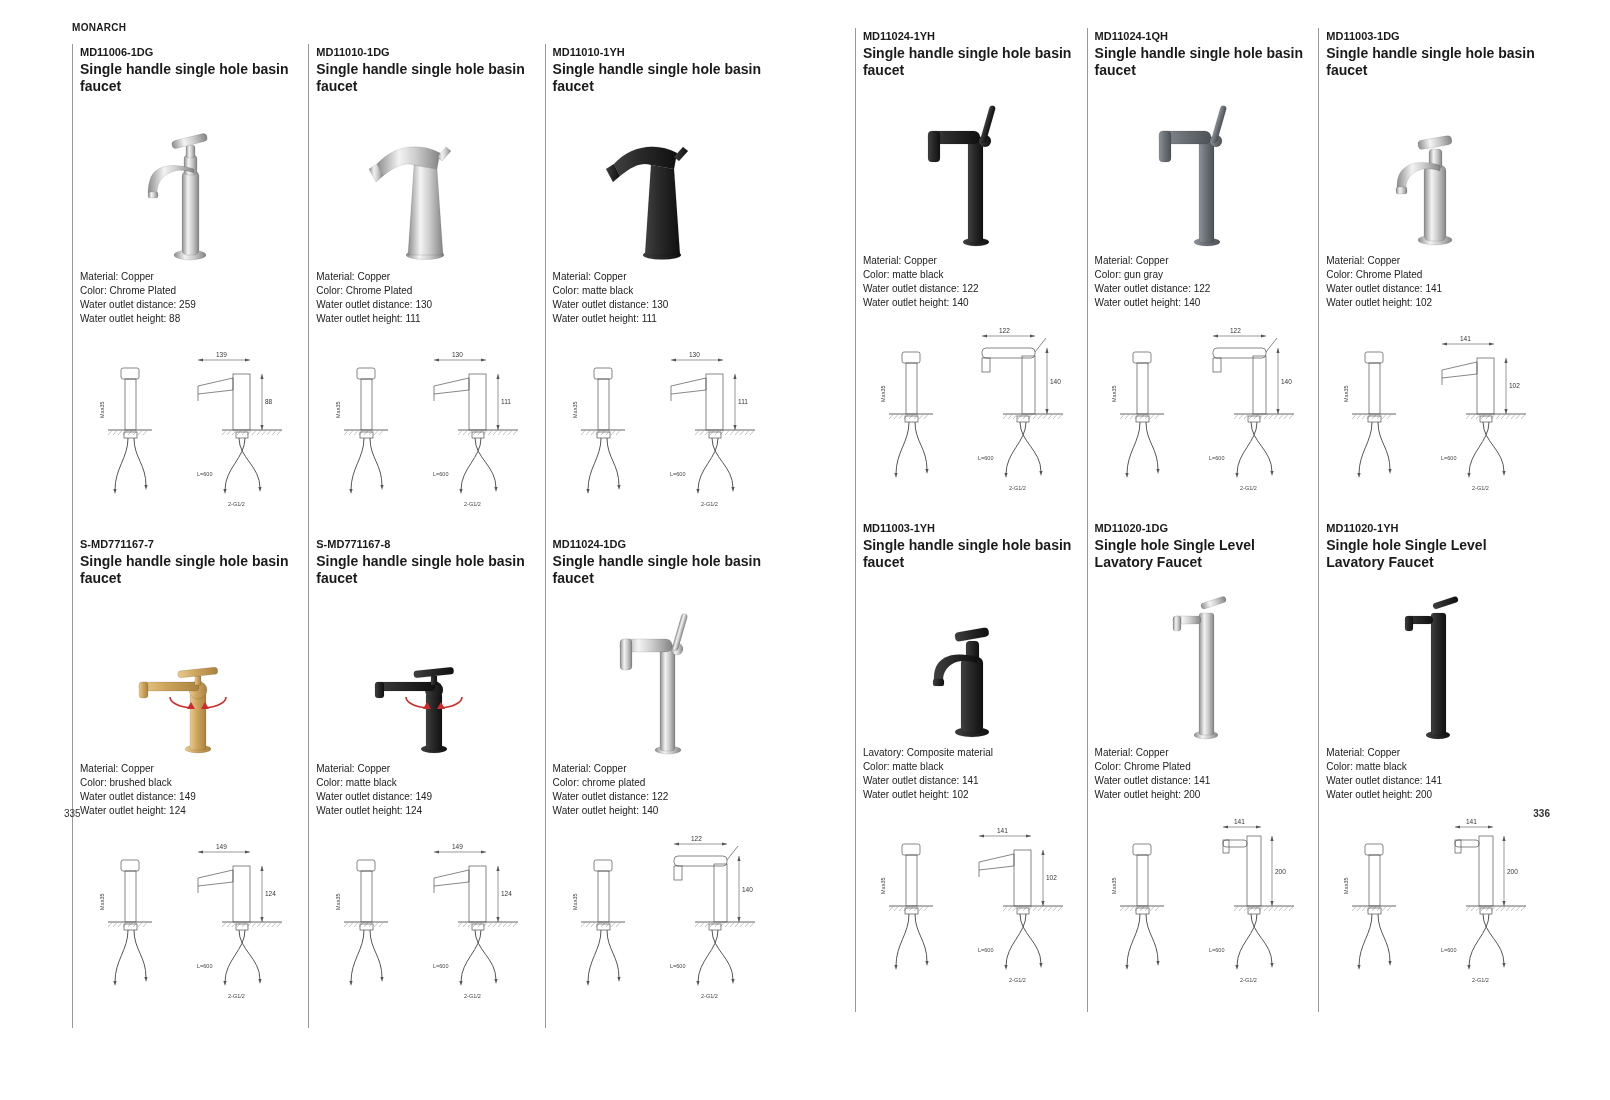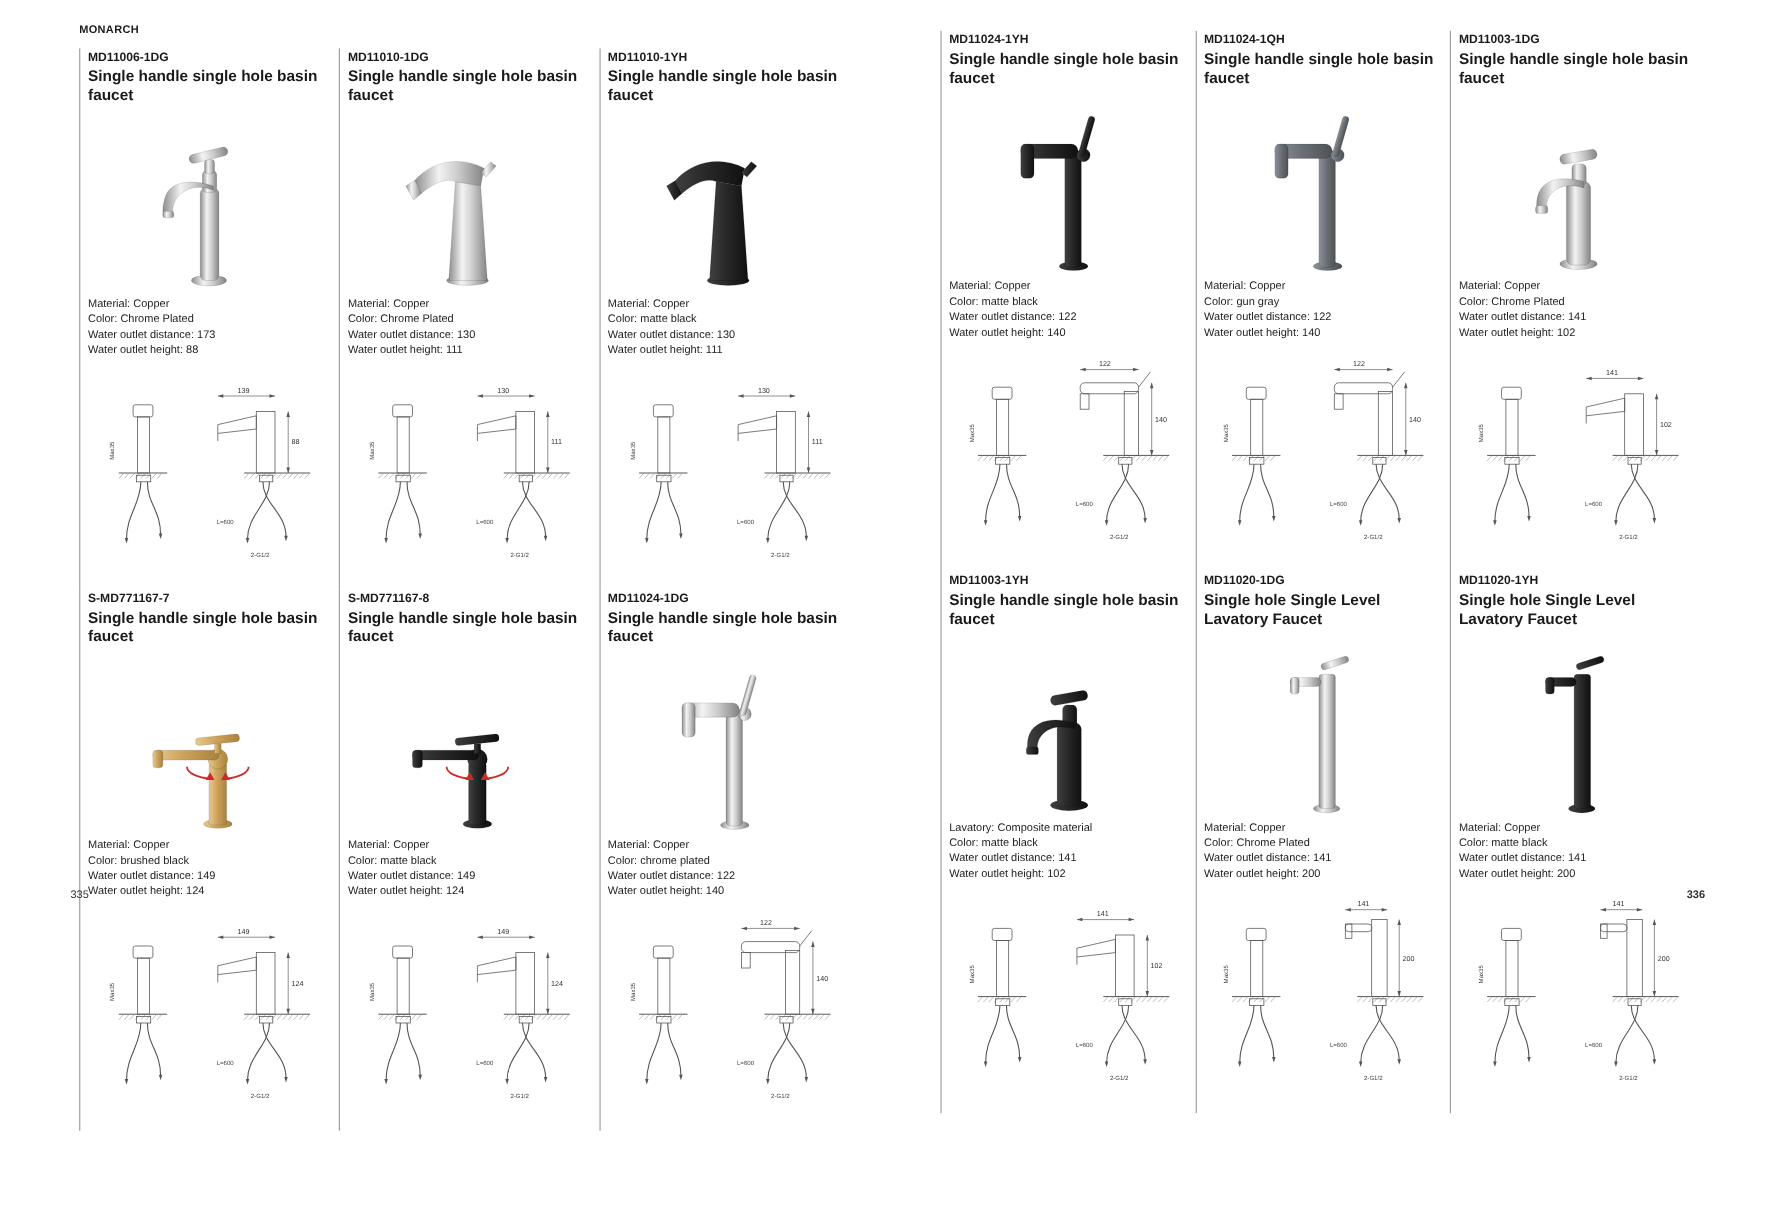--- a/index.html
+++ b/index.html
@@ -77,21 +77,21 @@
     <rect x="34" y="85" width="10" height="6" rx="2" fill="url(#g-chrome)" stroke="rgba(0,0,0,0.18)" stroke-width="0.6"></rect>
     <rect x="72" y="38" width="9" height="13" rx="3" fill="url(#g-chrome)" stroke="rgba(0,0,0,0.18)" stroke-width="0.6"></rect>
     <g transform="rotate(-14 76 36)">
                 <rect x="58" y="30" width="36" height="8" rx="4" fill="url(#g-chrome)" stroke="rgba(0,0,0,0.18)" stroke-width="0.6"></rect>
               </g>
             </svg>
           </div>
     <ul class="specs">
       <li>Material: Copper</li>
       <li>Color: Chrome Plated</li>
-      <li>Water outlet distance: 173</li>
+      <li>Water outlet distance: 259</li>
       <li>Water outlet height: 88</li>
     </ul>
     <div class="drawing">
             <svg width="190" height="172" viewBox="0 0 190 172">
               <rect x="27" y="30" width="18" height="11" rx="2" stroke="#555" stroke-width="0.7" fill="none"></rect>
               <rect x="31" y="41" width="11" height="51" stroke="#555" stroke-width="0.7" fill="none"></rect>
               <line x1="14" y1="92" x2="58" y2="92" stroke="#555" stroke-width="0.9"></line>
               <line x1="18" y1="92.5" x2="14" y2="97" stroke="#888" stroke-width="0.5"></line>
               <line x1="23" y1="92.5" x2="19" y2="97" stroke="#888" stroke-width="0.5"></line>
               <line x1="28" y1="92.5" x2="24" y2="97" stroke="#888" stroke-width="0.5"></line>

